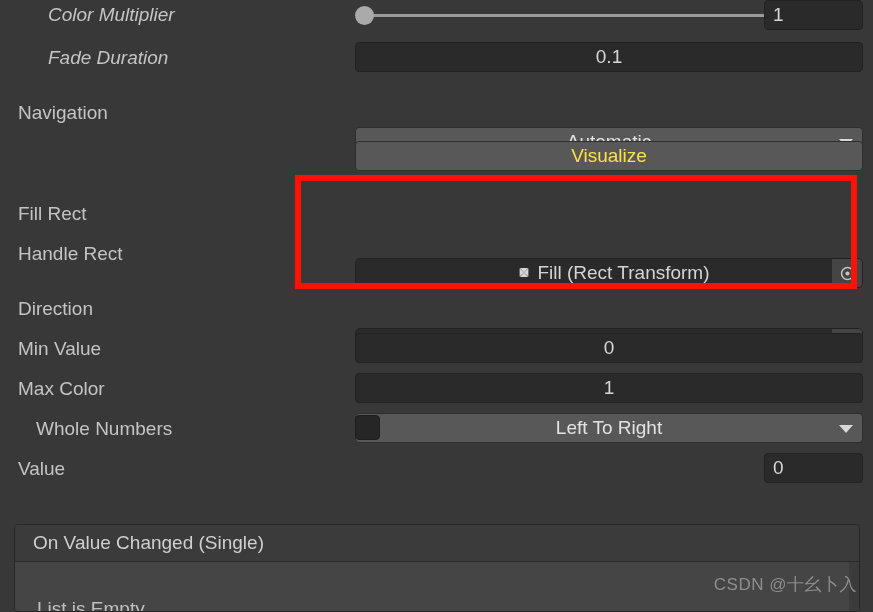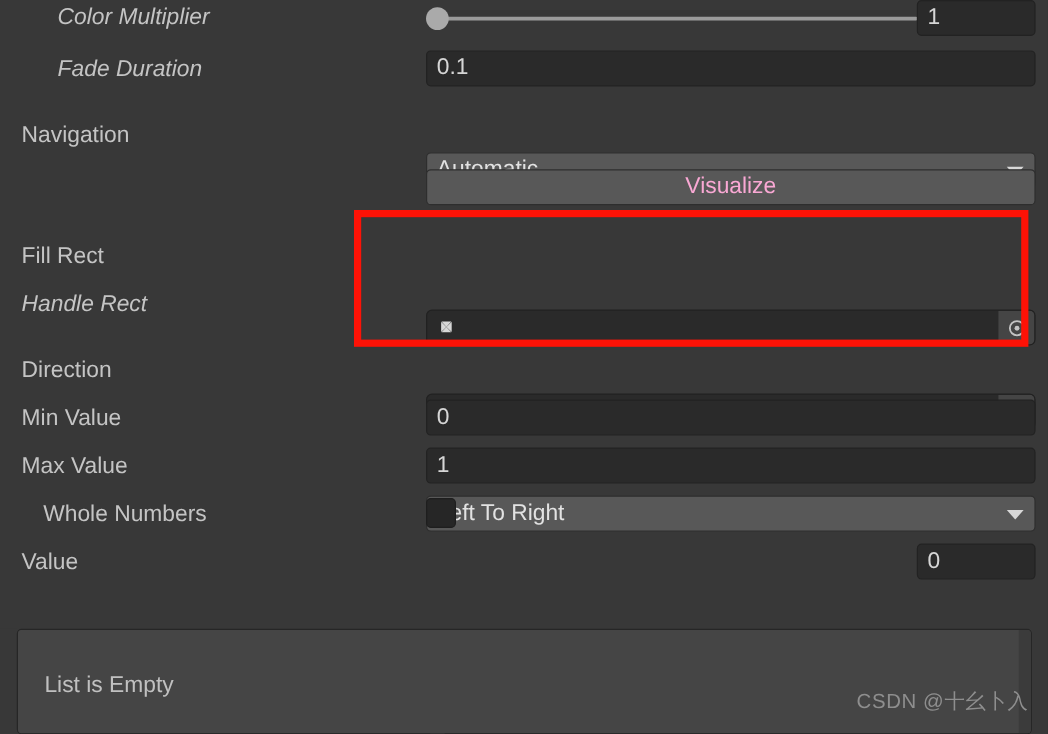--- a/index.html
+++ b/index.html
@@ -31,20 +31,21 @@
     color: #c4c4c4;
     white-space: nowrap;
     line-height: 1;
   }
   .label.indent  { margin-left: 48px; font-style: italic; }
   .label.root    { margin-left: 18px; }
 
   .ctl {
     position: absolute;
     left: 355px;
+    justify-content: center;
   }
 
   
   .field {
     background: #2a2a2a;
     border: 1px solid #222222;
     border-radius: 4px;
     height: 30px;
     box-sizing: border-box;
     display: flex;
@@ -83,21 +84,21 @@
   
   .btn {
     background: #585858;
     border: 1px solid #2e2e2e;
     border-radius: 4px;
     height: 30px;
     box-sizing: border-box;
     display: flex;
     align-items: center;
     justify-content: center;
-    color: #f9a8d4;
+    color: #fde047;
     font-size: 19px;
   }
 
   
   .objfield {
     background: #2a2a2a;
     border: 1px solid #212121;
     border-radius: 5px;
     height: 30px;
     box-sizing: border-box;
@@ -275,29 +276,30 @@
 </div>
 <div class="objfield ctl" style="top:198px; width:508px;">
   <span class="oicon">
     <svg viewBox="0 0 20 18" width="20" height="18">
       <polygon points="10,8.4 5.6,4.2 5.6,12.6" fill="#d7d7d7"></polygon>
       <polygon points="10,8.4 14.4,4.2 14.4,12.6" fill="#d7d7d7"></polygon>
       <polygon points="10,8.4 5.9,3.9 14.1,3.9" fill="#d7d7d7"></polygon>
       <polygon points="10,8.4 5.9,12.9 14.1,12.9" fill="#d7d7d7"></polygon>
     </svg>
   </span>
+  <span class="oname">Fill (Rect Transform)</span>
   <span class="picker">
     <svg viewBox="0 0 20 20" width="17" height="17">
       <circle cx="10" cy="10" r="7" fill="none" stroke="#c3c3c3" stroke-width="1.8"></circle>
       <circle cx="10" cy="10" r="2.4" fill="#c3c3c3"></circle>
     </svg>
   </span>
 </div>
 
-<div class="row" style="top:233px;font-style:italic;">
+<div class="row" style="top:233px;">
   <span class="label root">Handle Rect</span>
 </div>
 <div class="objfield ctl" style="top:238px; width:508px;">
   <span class="oicon">
     <svg viewBox="0 0 20 18" width="20" height="18">
       <polygon points="10,8.4 5.6,4.2 5.6,12.6" fill="#d7d7d7"></polygon>
       <polygon points="10,8.4 14.4,4.2 14.4,12.6" fill="#d7d7d7"></polygon>
       <polygon points="10,8.4 5.9,3.9 14.1,3.9" fill="#d7d7d7"></polygon>
       <polygon points="10,8.4 5.9,12.9 14.1,12.9" fill="#d7d7d7"></polygon>
     </svg>
@@ -322,21 +324,21 @@
 </div>
 
 <div class="row" style="top:328px;">
   <span class="label root">Min Value</span>
 </div>
 <div class="field ctl" style="top:333px; width:508px;">
   <span class="txt">0</span>
 </div>
 
 <div class="row" style="top:368px;">
-  <span class="label root">Max Value</span>
+  <span class="label root">Max Color</span>
 </div>
 <div class="field ctl" style="top:373px; width:508px;">
   <span class="txt">1</span>
 </div>
 
 <div class="row" style="top:408px;margin-left:18px;">
   <span class="label root">Whole Numbers</span>
 </div>
 <div class="checkbox ctl" style="top:415px;"></div>
 
@@ -346,19 +348,22 @@
 <div class="slider ctl" style="top:453px; width:410px;">
 
   <div class="knob"></div>
 </div>
 <div class="field" style="position:absolute; left:764px; top:453px; width:99px;">
   <span class="txt">0</span>
 </div>
 
 <div class="gutter"></div>
 <div class="eventbox">
+  <div class="ehead">
+    <span>On Value Changed (Single)</span>
+  </div>
   <div class="ebody">
     <div class="scrollstrip"></div>
     <div class="listempty">List is Empty</div>
   </div>
 </div>
 
 <div class="watermark">CSDN @十幺卜入</div>
 
 </body></html>

